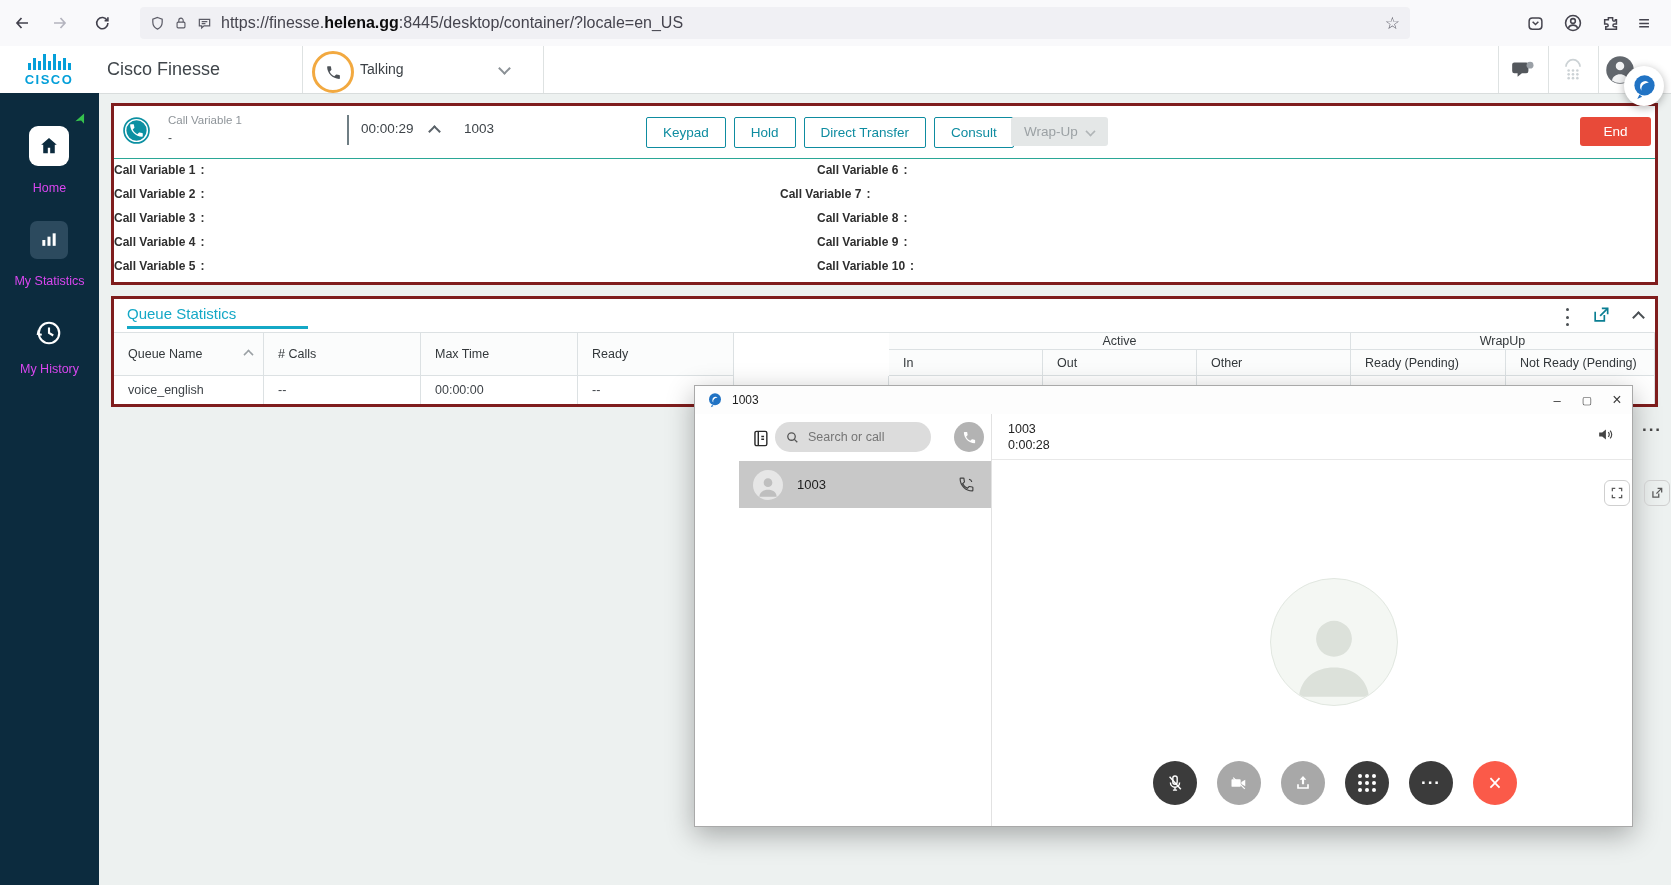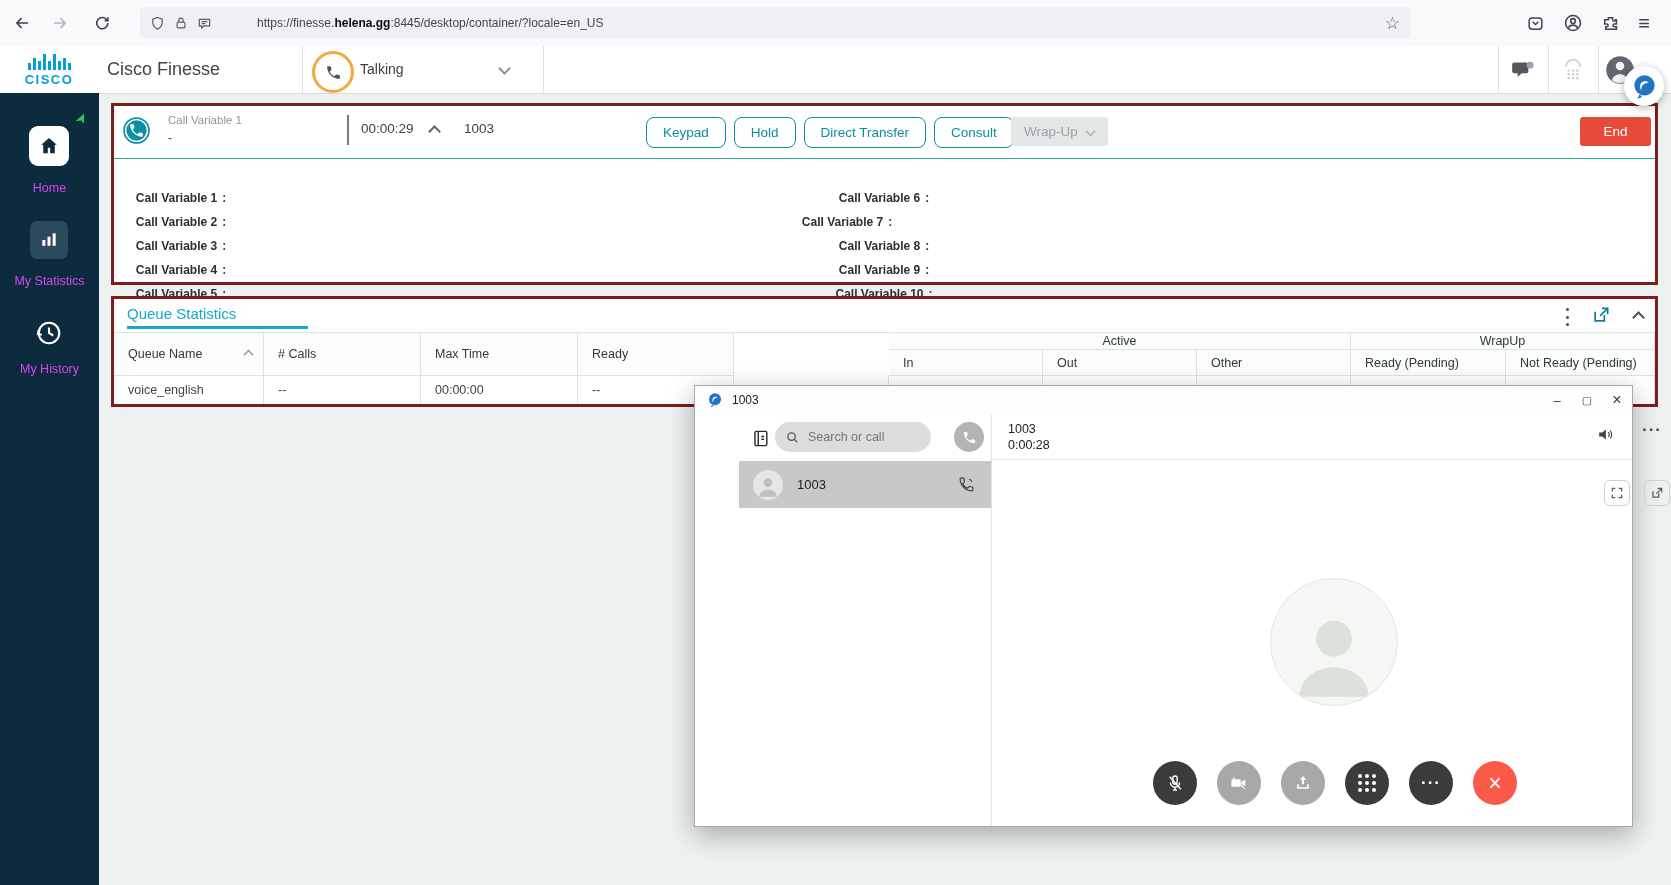--- a/index.html
+++ b/index.html
@@ -7,21 +7,21 @@
           font-family:"Liberation Sans",sans-serif;-webkit-font-smoothing:antialiased;}
   .abs{position:absolute;}
   svg{display:block;}
 
   
   .toolbar{position:absolute;left:0;top:0;width:1671px;height:46px;background:#f9f9fb;border-bottom:1px solid #d4dbe0;}
   .navbtn{position:absolute;top:7px;width:32px;height:32px;border-radius:4px;display:flex;align-items:center;justify-content:center;color:#42414d;cursor:pointer;}
   .navbtn.disabled{color:#b4b4be;}
   .urlbar{position:absolute;left:140px;top:7px;width:1270px;height:32px;background:#f0f0f4;border-radius:4px;display:flex;align-items:center;padding:0 10px;box-sizing:border-box;gap:9px;}
   .url-ico{color:#5b5b66;flex:0 0 auto;}
-  .urltext{flex:1;font-size:12px;color:#45444e;white-space:nowrap;overflow:hidden;margin-left:36px;}
+  .urltext{flex:1;font-size:16px;color:#45444e;white-space:nowrap;overflow:hidden;}
   .urltext b{color:#0c0c0d;font-weight:700;}
   .star{font-size:17px;color:#5b5b66;cursor:pointer;}
   .chrome-ico{position:absolute;top:9px;width:28px;height:28px;display:flex;align-items:center;justify-content:center;color:#45444e;cursor:pointer;}
   .menu-glyph{font-size:20px;letter-spacing:0;}
 
   
   .fheader{position:absolute;left:0;top:46px;width:1671px;height:47px;background:#ffffff;border-bottom:1px solid #d9dddd;}
   .vdiv{position:absolute;top:0;height:47px;border-left:1px solid #dee2e2;}
   .cisco-bars{display:flex;align-items:flex-end;gap:2px;height:17px;justify-content:center;}
   .cisco-bars span{width:3px;background:#049fd9;display:block;}
@@ -50,25 +50,25 @@
 
   
   .call-ico{position:absolute;left:8px;top:10px;}
   .cv-label{position:absolute;left:54px;top:8px;font-size:11.5px;color:#8e9499;}
   .cv-value{position:absolute;left:54px;top:25px;font-size:12px;color:#4a4f53;}
   .call-vdiv{position:absolute;left:233px;top:9px;height:30px;border-left:2px solid #6f7e84;}
   .timer{position:absolute;left:247px;top:15px;font-size:13.5px;color:#3e4449;}
   .timer-chev{position:absolute;left:316px;top:21px;color:#5a6268;cursor:pointer;}
   .caller{position:absolute;left:350px;top:15px;font-size:13.5px;color:#3e4449;}
   .btnrow{position:absolute;left:532px;top:11px;display:flex;gap:8px;}
-  .tbtn{height:29px;padding:0 16px;border:1px solid #0e8ca0;border-radius:8px;background:#fff;color:#0e8ca0;font-size:13.5px;display:flex;align-items:center;cursor:pointer;white-space:nowrap;}
+  .tbtn{height:29px;padding:0 16px;border:1px solid #0e8ca0;border-radius:2px;background:#fff;color:#0e8ca0;font-size:13.5px;display:flex;align-items:center;cursor:pointer;white-space:nowrap;}
   .wrapup{position:absolute;left:897px;top:11px;height:29px;padding:0 13px;border-radius:3px;background:#e4e7e7;color:#9ba1a4;font-size:13.5px;display:flex;align-items:center;gap:8px;}
   .endbtn{position:absolute;left:1466px;top:11px;width:71px;height:29px;border-radius:3px;background:#e84a39;color:#fff;font-size:13.5px;display:flex;align-items:center;justify-content:center;cursor:pointer;}
   .call-sep{position:absolute;left:0;right:0;top:52px;border-top:1px solid #2aa796;}
-  .cvrow{position:absolute;height:20px;font-size:12px;font-weight:700;color:#2e2e2e;text-align:center;white-space:nowrap;margin-top:28px;}
+  .cvrow{position:absolute;height:20px;font-size:12px;font-weight:700;color:#2e2e2e;text-align:left;white-space:nowrap;}
   .cvrow .colon{margin-left:5px;font-weight:700;}
 
   
   .qs-title{position:absolute;left:13px;top:6px;font-size:15px;color:#14a8c6;}
   .qs-underline{position:absolute;left:13px;top:27px;width:181px;height:3px;background:#14a8c6;}
   .kebab{position:absolute;left:1446px;top:9px;width:14px;height:18px;display:flex;flex-direction:column;align-items:center;justify-content:space-between;cursor:pointer;}
   .kebab i{width:3px;height:3px;border-radius:50%;background:#4a4f53;}
   .qs-pop{position:absolute;left:1477px;top:6px;color:#0b7f93;cursor:pointer;}
   .qs-collapse{position:absolute;left:1520px;top:14px;color:#4a4f53;cursor:pointer;}
   .qs-table{position:absolute;left:0;right:0;top:33px;bottom:0;display:grid;

